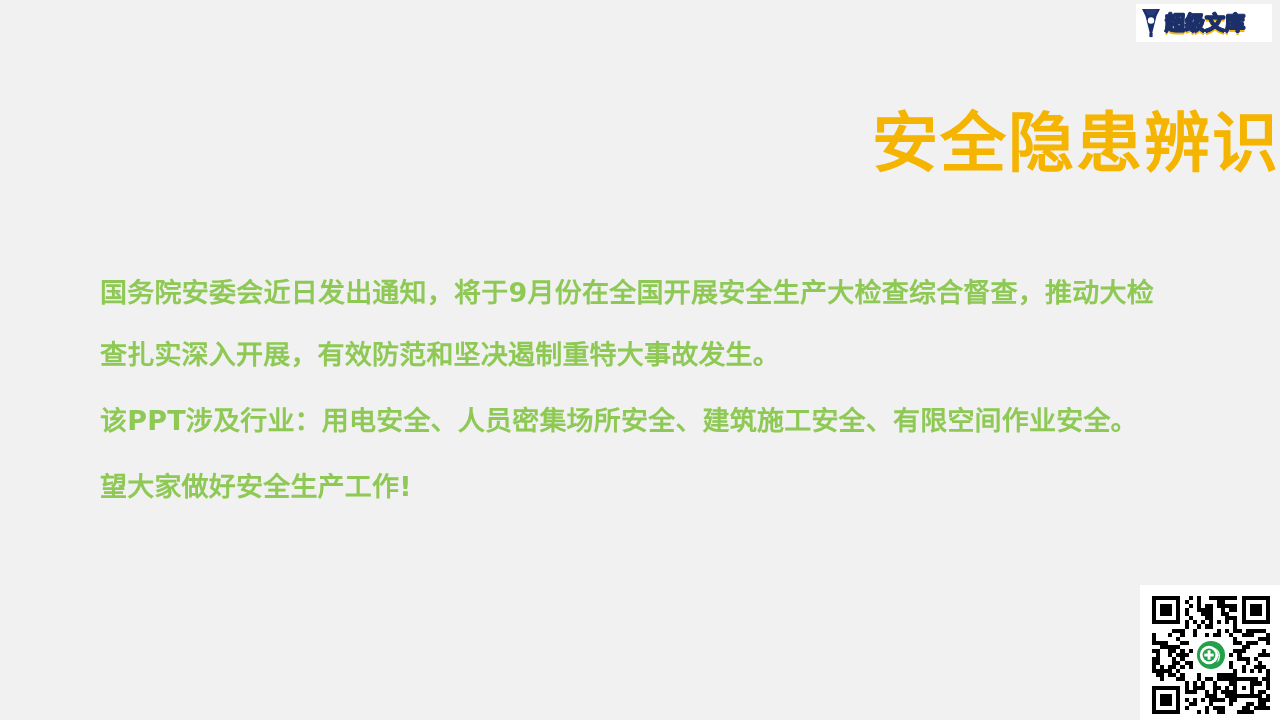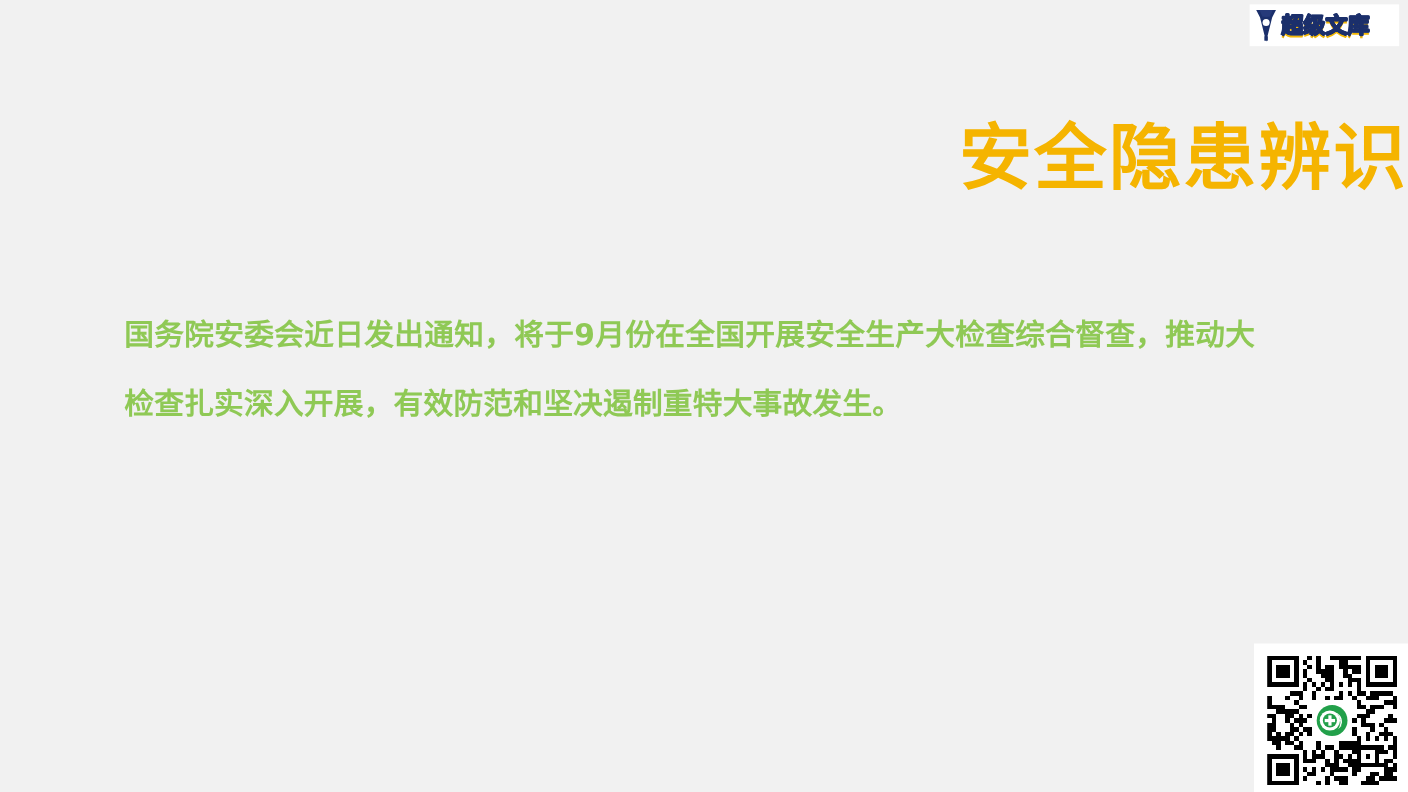--- a/index.html
+++ b/index.html
@@ -74,21 +74,21 @@
   }
 
   
   .body-copy {
     position: absolute;
     left: 96px;
     top: 258px;
     width: 1062px;
   }
   .body-para {
-    margin: 17px;
+    margin: 4px;
     font-size: 27px;
     font-weight: bold;
     line-height: 62px;
     color: #8fc955;
     letter-spacing: 0.2px;
     text-align: justify;
     text-justify: inter-ideograph;
     font-family: "DejaVu Sans", "Liberation Sans", sans-serif;
   }
 
@@ -140,20 +140,22 @@
         <rect x="9.4" y="25" width="3.2" height="4" fill="#1b2f6b"></rect>
       </svg>
     </span>
     <span class="brand-text">超级文库</span>
   </div>
 
   <h1 class="slide-title">安全隐患辨识</h1>
 
   <div class="body-copy">
     <p class="body-para">国务院安委会近日发出通知，将于9月份在全国开展安全生产大检查综合督查，推动大检查扎实深入开展，有效防范和坚决遏制重特大事故发生。</p>
+    <p class="body-para">该PPT涉及行业：用电安全、人员密集场所安全、建筑施工安全、有限空间作业安全。</p>
+    <p class="body-para">望大家做好安全生产工作!</p>
   </div>
 
   <div class="qr-panel">
     <div class="qr-inner">
       <svg viewBox="0 0 29 29" shape-rendering="crispEdges" xmlns="http://www.w3.org/2000/svg" aria-hidden="true">
         <rect width="29" height="29" fill="#ffffff"></rect>
         <g fill="#000000" id="qr-modules">
             <rect x="0" y="0" width="1" height="1"></rect>
             <rect x="1" y="0" width="1" height="1"></rect>
             <rect x="2" y="0" width="1" height="1"></rect>

